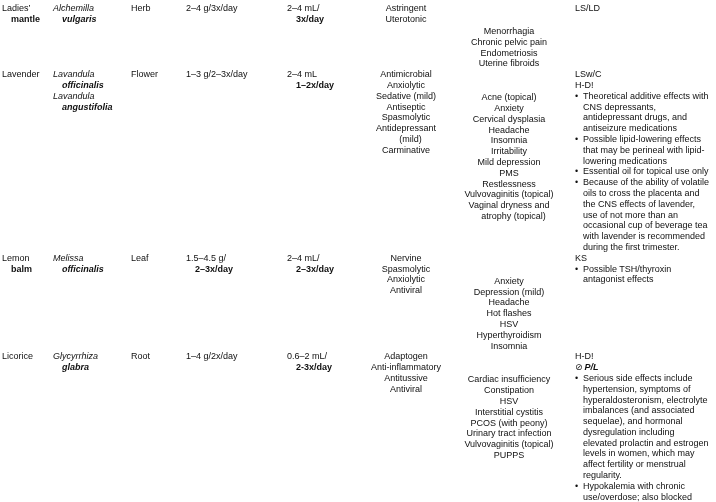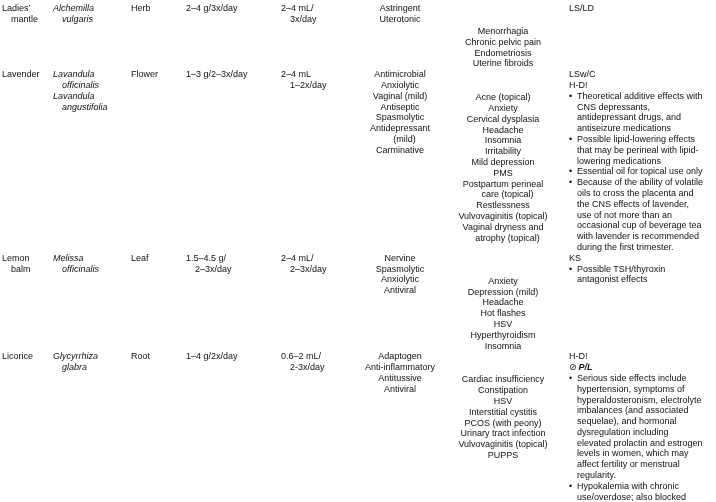--- a/index.html
+++ b/index.html
@@ -24,27 +24,27 @@
     display: flex;
     align-items: flex-start;
   }
 
   .cell { flex: none; }
 
   .col-common   { width: 51px;  padding-right: 9px;  }
   .col-latin    { width: 78px;  padding-right: 20px; font-style: italic; }
   .col-part     { width: 55px;  padding-right: 8px;  }
   .col-doseg    { width: 95px;  padding-right: 27px; }
-  .col-doseml   { width: 80px;  padding-right: 30px; }
+  .col-doseml   { width: 80px;  padding-right: 30px; margin-left: 6px; }
   .col-actions  { width: 95px;  padding-right: 17px; }
   .col-ind      { width: 113px; padding-right: 19px; margin-top: 23px; }
   .col-safety   { width: 136px; }
 
   .line { }
-  .cont { padding-left: 9px; }
+  .cont { padding-left: 9px; font-weight: bold; }
 
   
   .entry {
     padding-left: 9px;
     text-indent: -9px;
     text-align: center;
   }
 
   .code {
     font-weight: 400;
@@ -121,36 +121,35 @@
       <div class="cell col-doseg">
         <div class="line">1–3 g/2–3x/day</div>
       </div>
       <div class="cell col-doseml">
         <div class="line">2–4 mL</div>
         <div class="line cont">1–2x/day</div>
       </div>
       <div class="cell col-actions">
         <div class="entry">Antimicrobial</div>
         <div class="entry">Anxiolytic</div>
-        <div class="entry">Vaginal (mild)</div>
+        <div class="entry">Sedative (mild)</div>
         <div class="entry">Antiseptic</div>
         <div class="entry">Spasmolytic</div>
         <div class="entry">Antidepressant (mild)</div>
         <div class="entry">Carminative</div>
       </div>
       <div class="cell col-ind">
         <div class="entry">Acne (topical)</div>
         <div class="entry">Anxiety</div>
         <div class="entry">Cervical dysplasia</div>
         <div class="entry">Headache</div>
         <div class="entry">Insomnia</div>
         <div class="entry">Irritability</div>
         <div class="entry">Mild depression</div>
         <div class="entry">PMS</div>
-        <div class="entry">Postpartum perineal care (topical)</div>
         <div class="entry">Restlessness</div>
         <div class="entry">Vulvovaginitis (topical)</div>
         <div class="entry">Vaginal dryness and atrophy (topical)</div>
       </div>
       <div class="cell col-safety">
         <div class="code">LSw/C</div>
         <div class="code">H-D!</div>
         <div class="bullet-item">
           <span class="marker">•</span>
           <span class="btext">Theoretical additive effects with CNS depressants, antidepressant drugs, and antiseizure medications</span>

